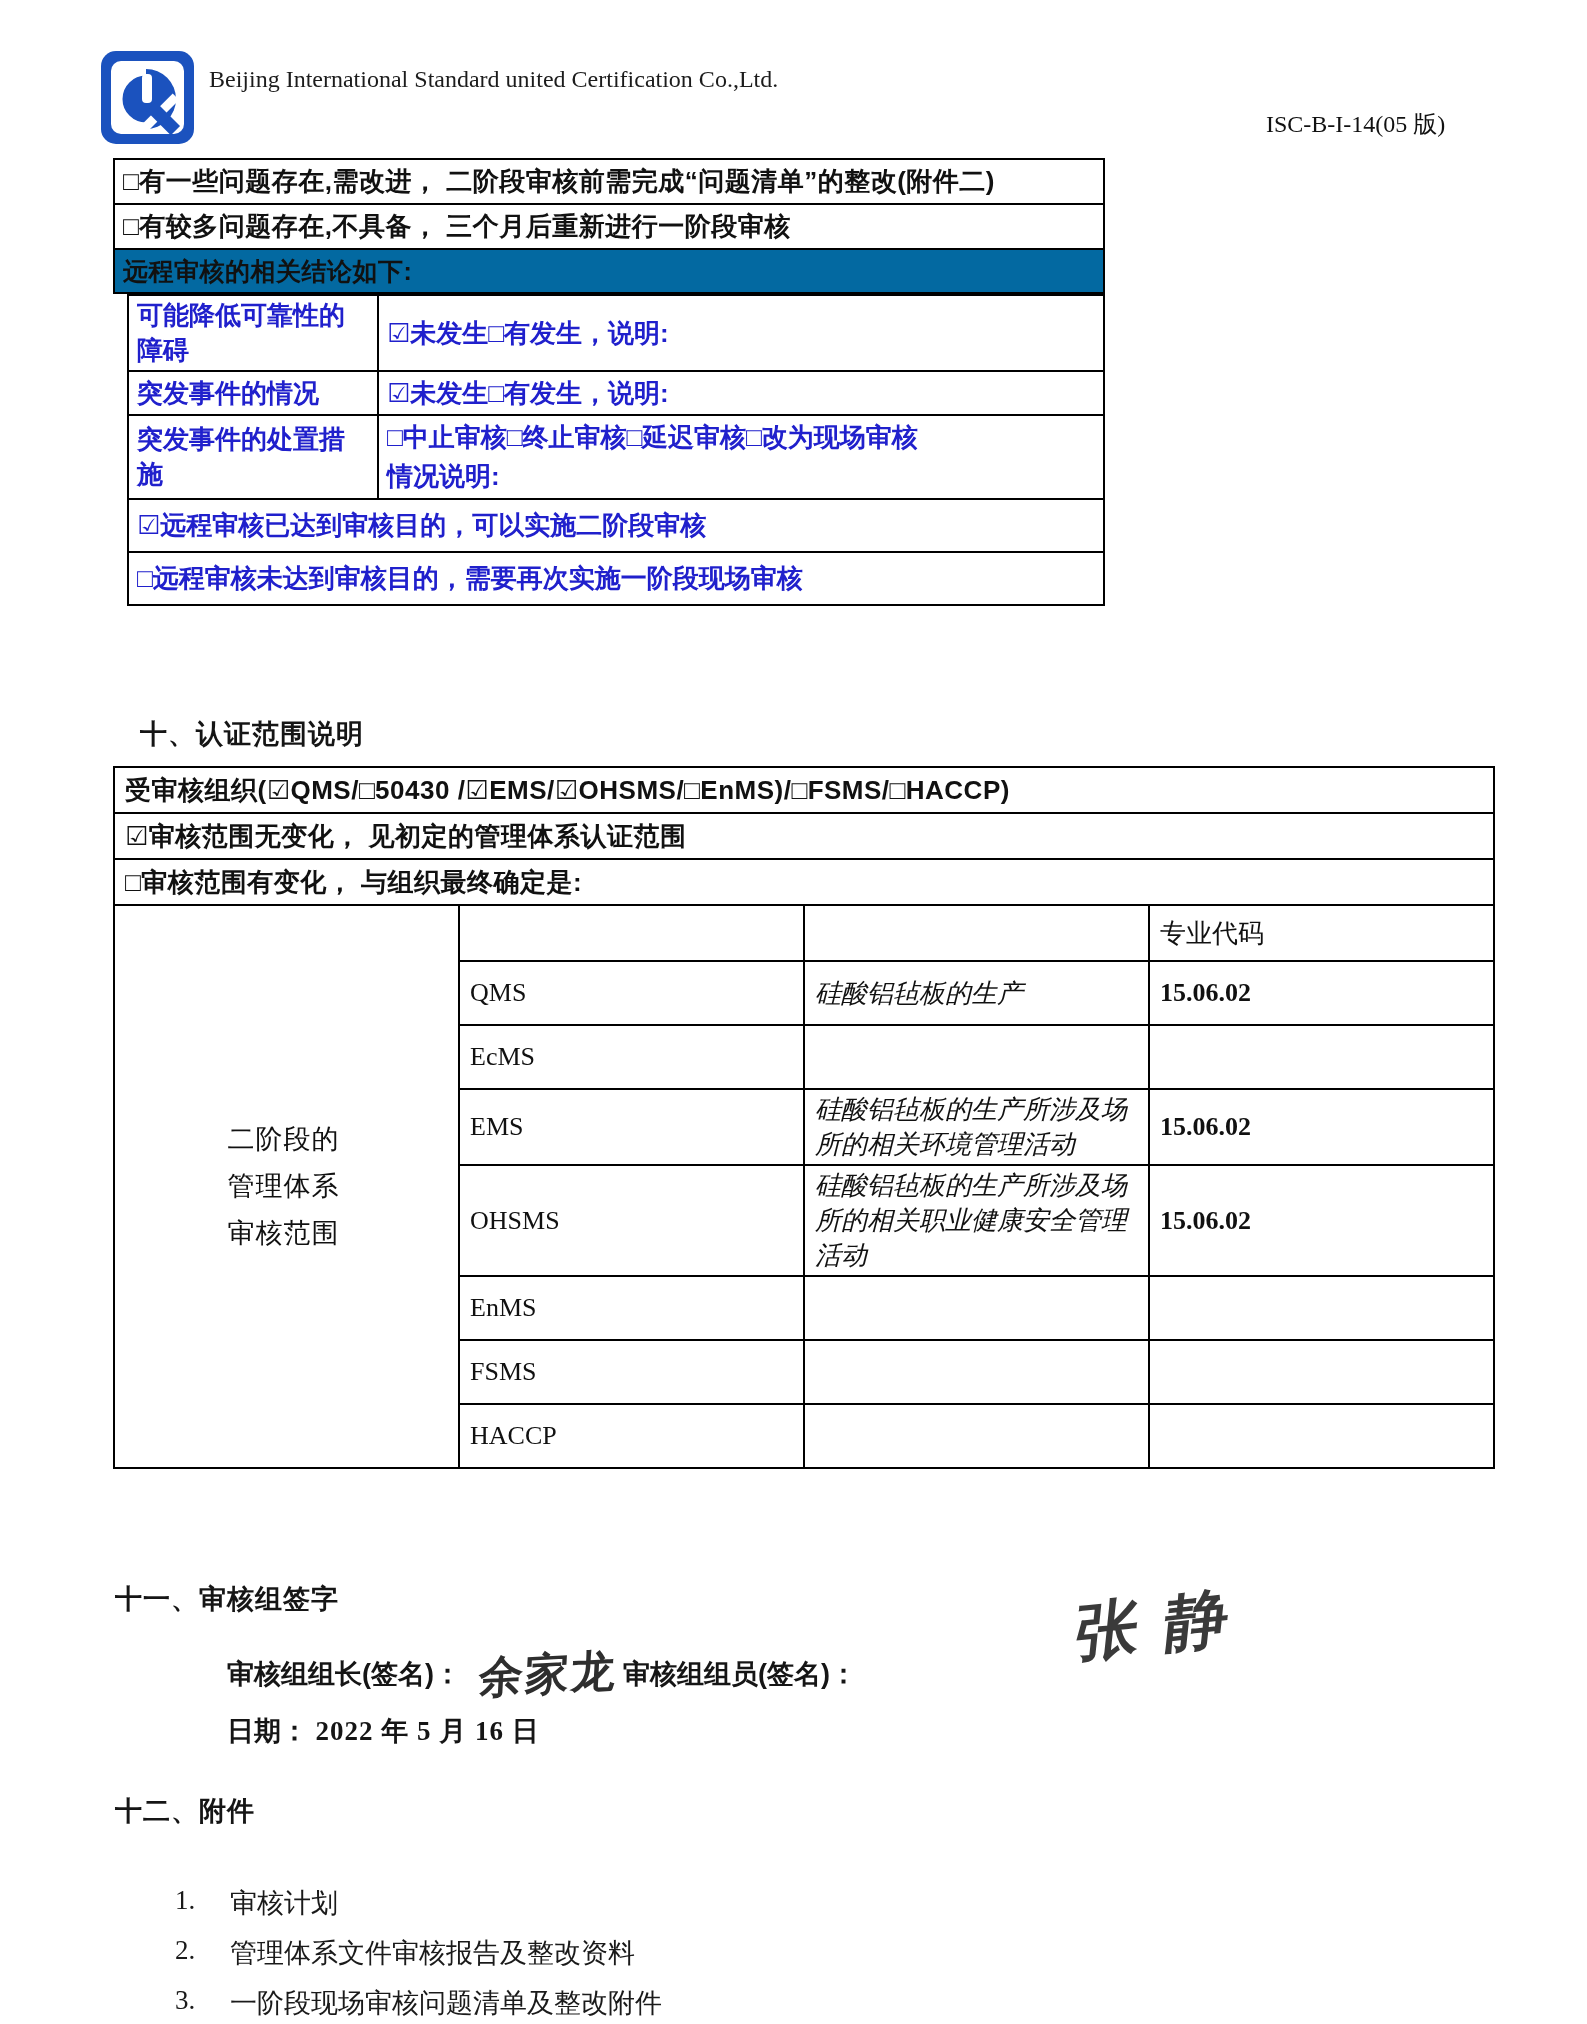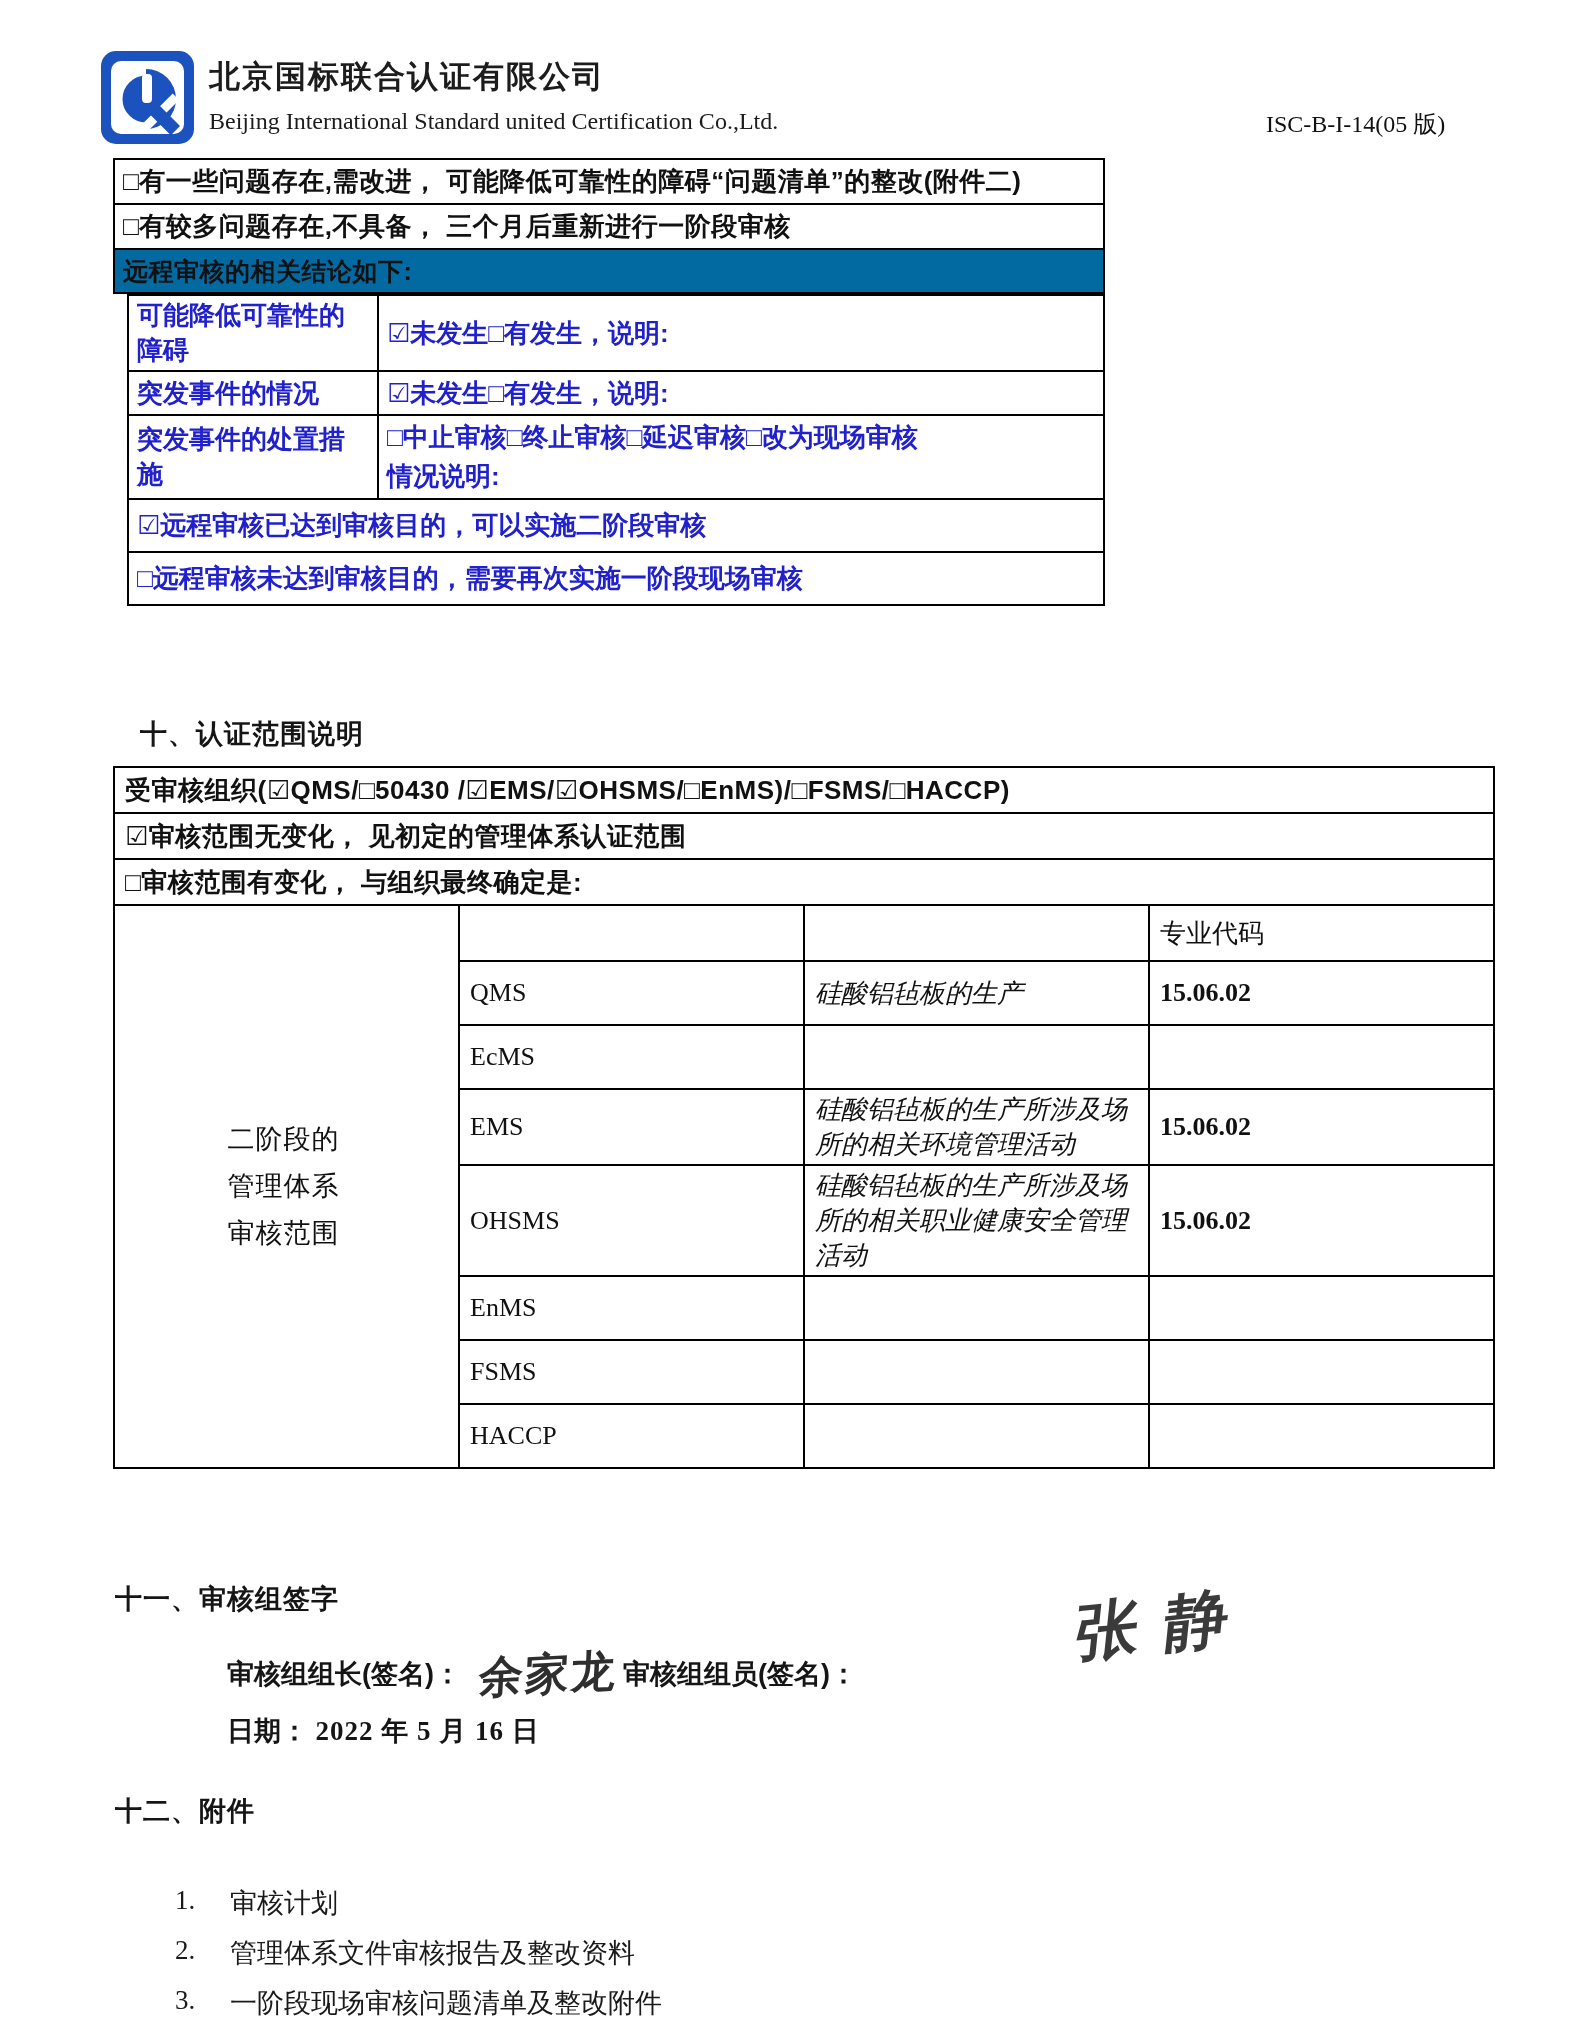--- a/index.html
+++ b/index.html
@@ -111,30 +111,29 @@
         <rect x="1" y="1" width="93" height="93" rx="15" fill="#1b52be"></rect>
         <rect x="11" y="11" width="73" height="73" rx="10" fill="#ffffff"></rect>
         <circle cx="46" cy="49" r="30" fill="#1b52be"></circle>
         <path d="M46 21 A28 28 0 0 0 46 77" stroke="#ffffff" stroke-width="9" fill="none"></path>
         <rect x="42" y="24" width="10" height="29" rx="4" fill="#ffffff"></rect>
         <rect x="38" y="58" width="44" height="9" fill="#ffffff" transform="rotate(-45 60 62)"></rect>
         <rect x="56" y="52" width="34" height="13" fill="#1b52be" transform="rotate(45 56 52)"></rect>
       </svg>
     </div>
     <div class="htext">
-      <div class="company-cn">北京国标联合认证有限公司</div>
       <div class="company-en">Beijing International Standard united Certification Co.,Ltd.</div>
     </div>
     <div class="doc-code">ISC-B-I-14(05 版)</div>
   </div>
 
   <table class="t1">
     <tbody>
         <tr class="row-opt">
-          <td>□有一些问题存在,需改进， 可能降低可靠性的障碍“问题清单”的整改(附件二)</td>
+          <td>□有一些问题存在,需改进， 二阶段审核前需完成“问题清单”的整改(附件二)</td>
         </tr>
     <tr class="row-opt">
           <td>□有较多问题存在,不具备， 三个月后重新进行一阶段审核</td>
         </tr>
     <tr class="row-gray">
           <td>远程审核的相关结论如下:</td>
         </tr>
   </tbody>
     </table>
 

